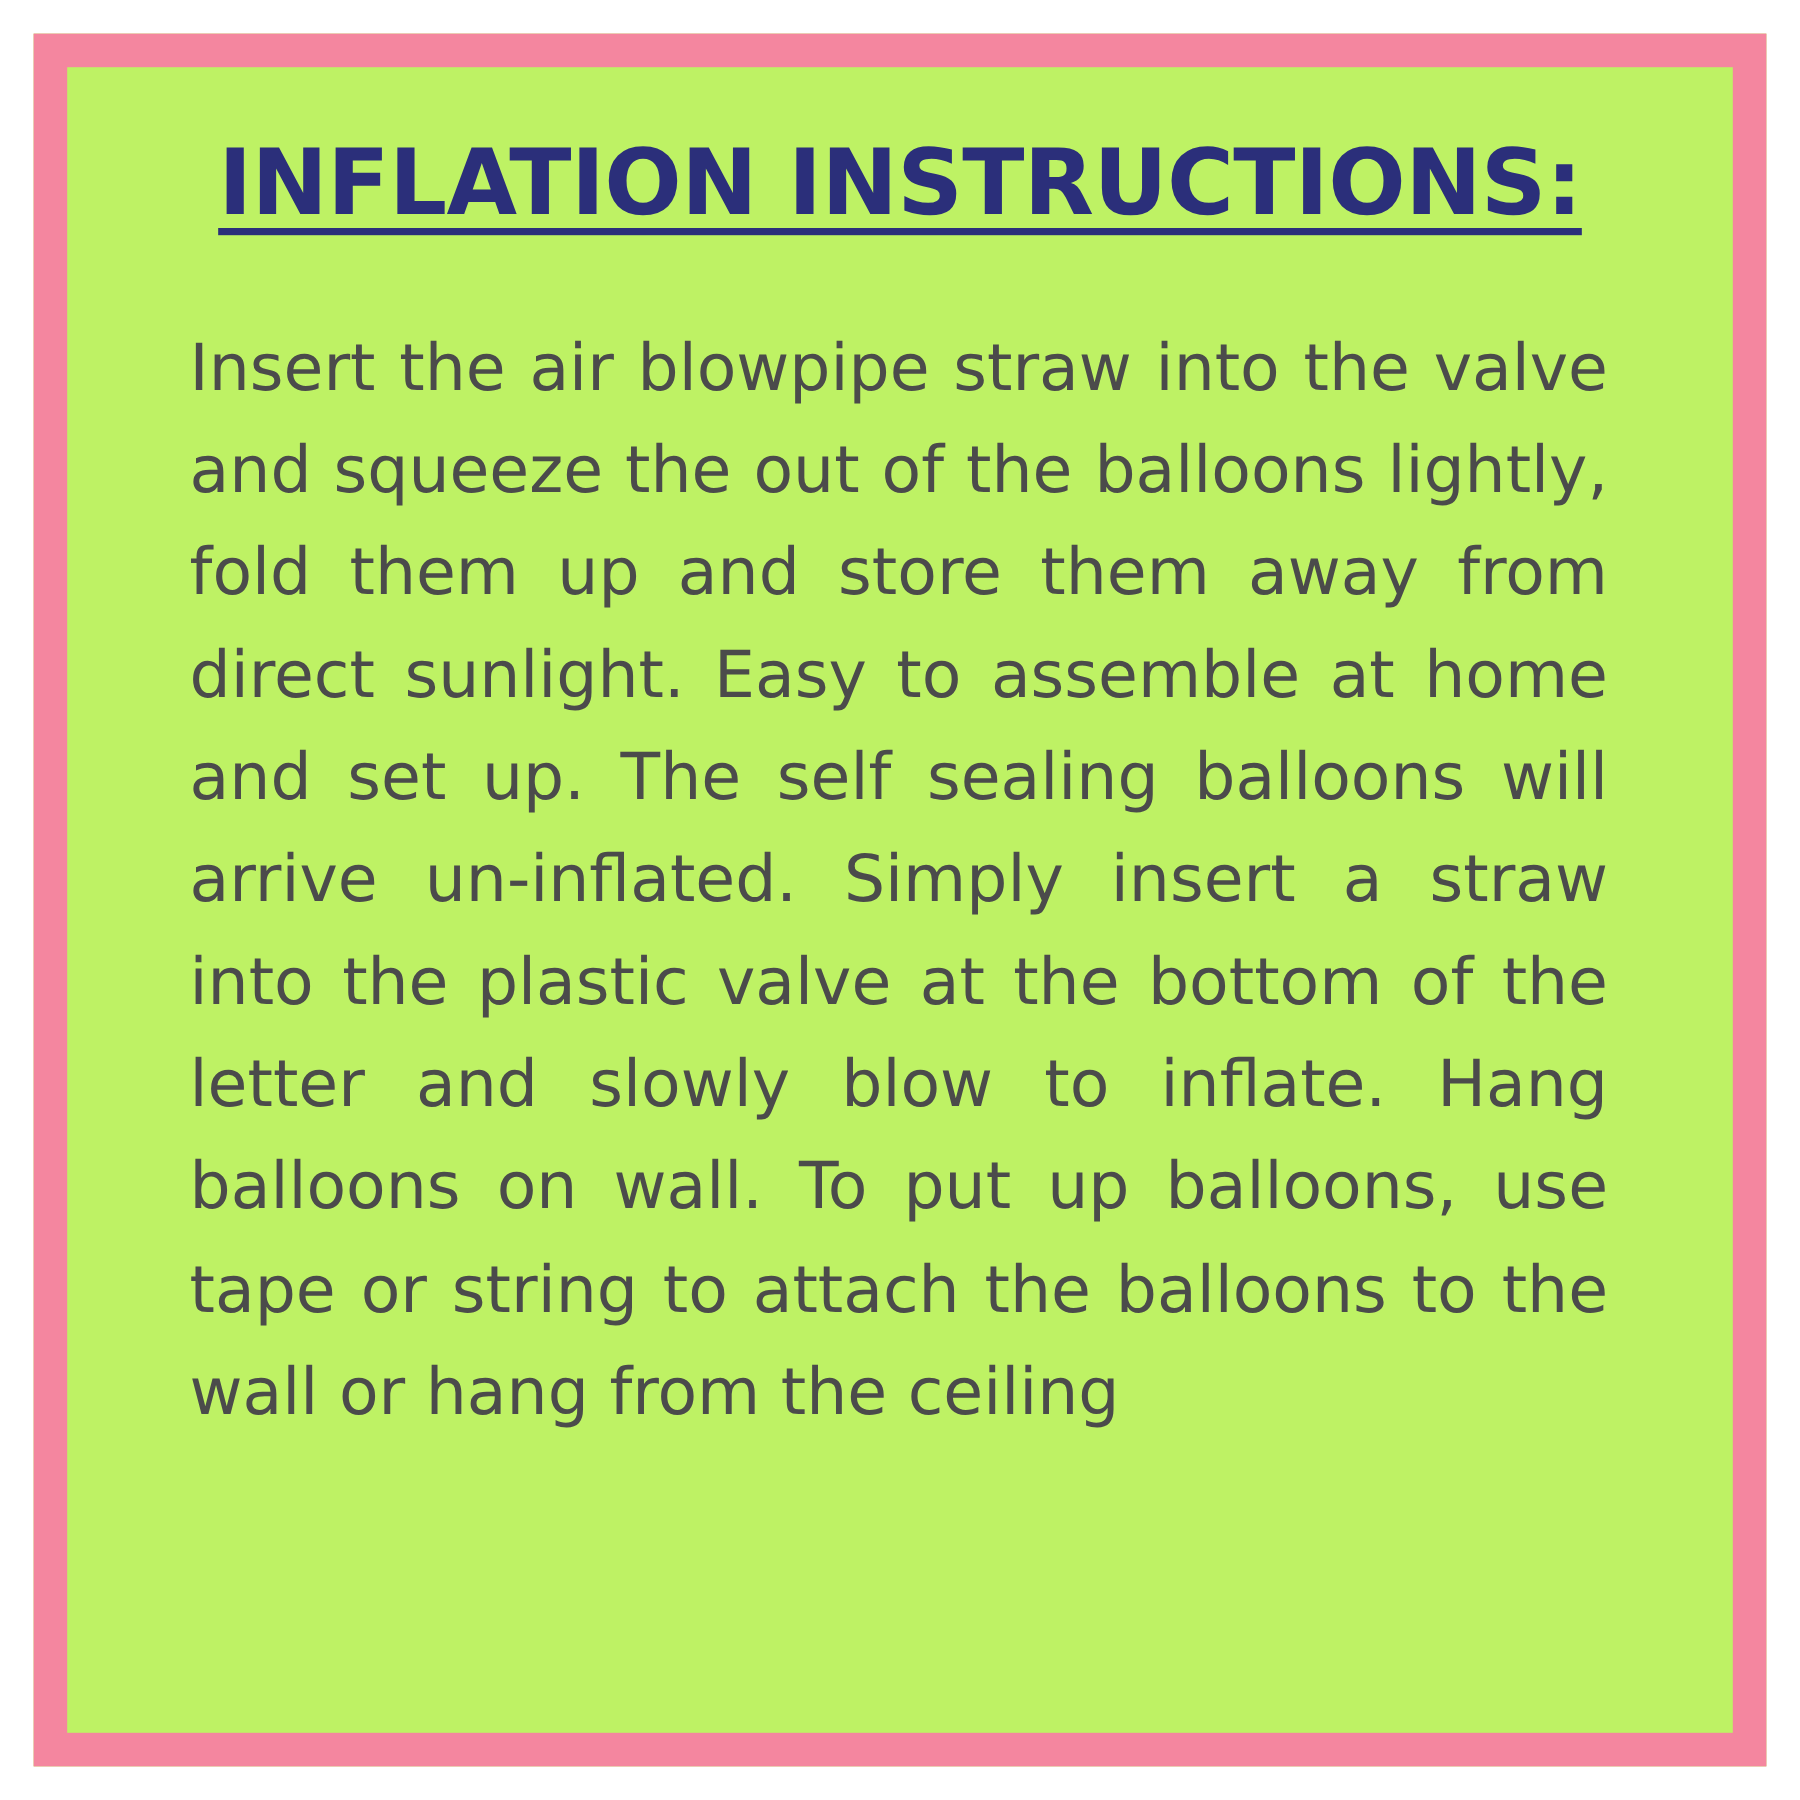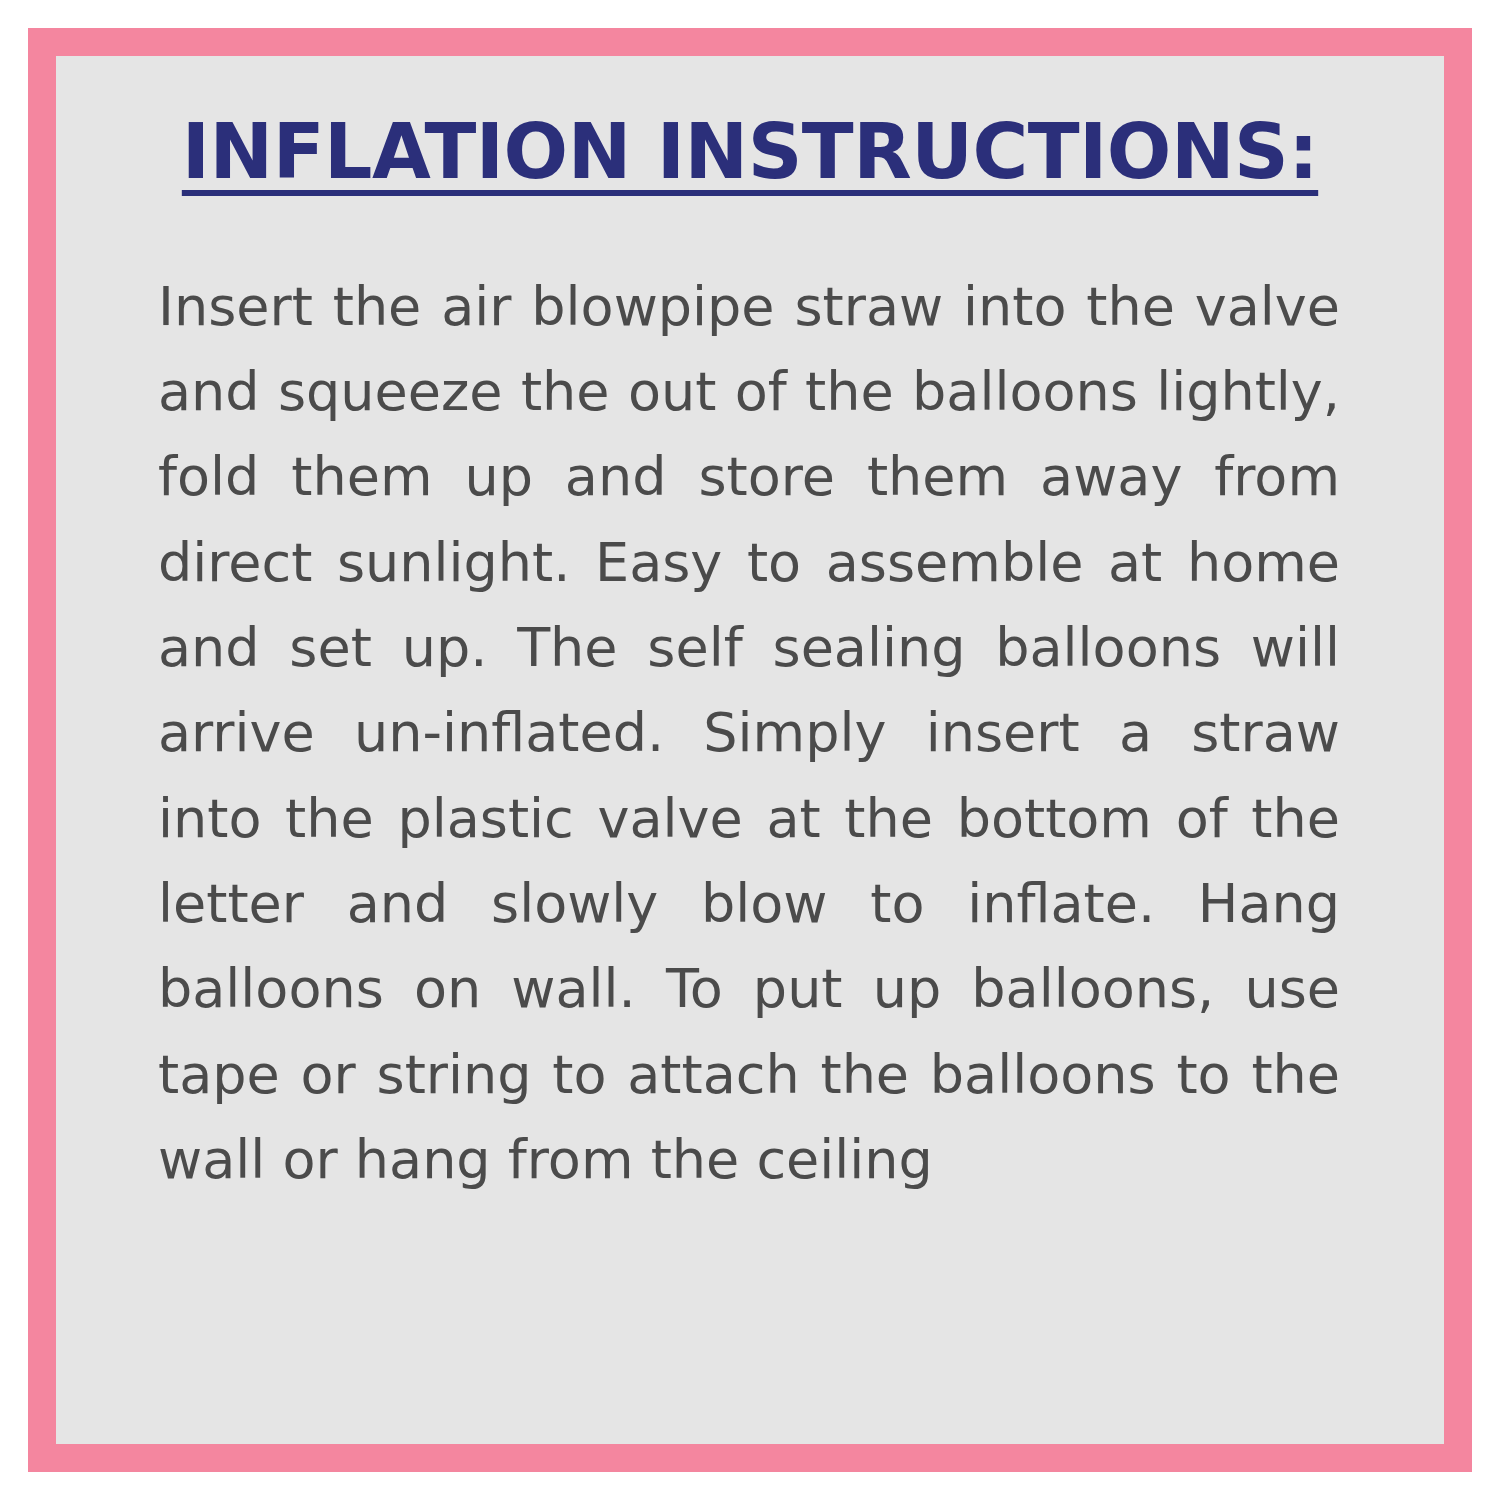--- a/index.html
+++ b/index.html
@@ -19,21 +19,21 @@
     height: 1500px;
     background: #ffffff;
     padding: 28px;
     display: block;
   }
   .frame {
     box-sizing: border-box;
     width: 100%;
     height: 100%;
     border: 28px solid #f4869f;
-    background: #e5e5e5;
+    background: #bef264;
     display: block;
     padding: 56px 96px 47px 96px;
   }
   .title {
     margin: 0;
     padding: 0;
     text-align: center;
     font-size: 76px;
     line-height: 1.05;
     font-weight: bold;

